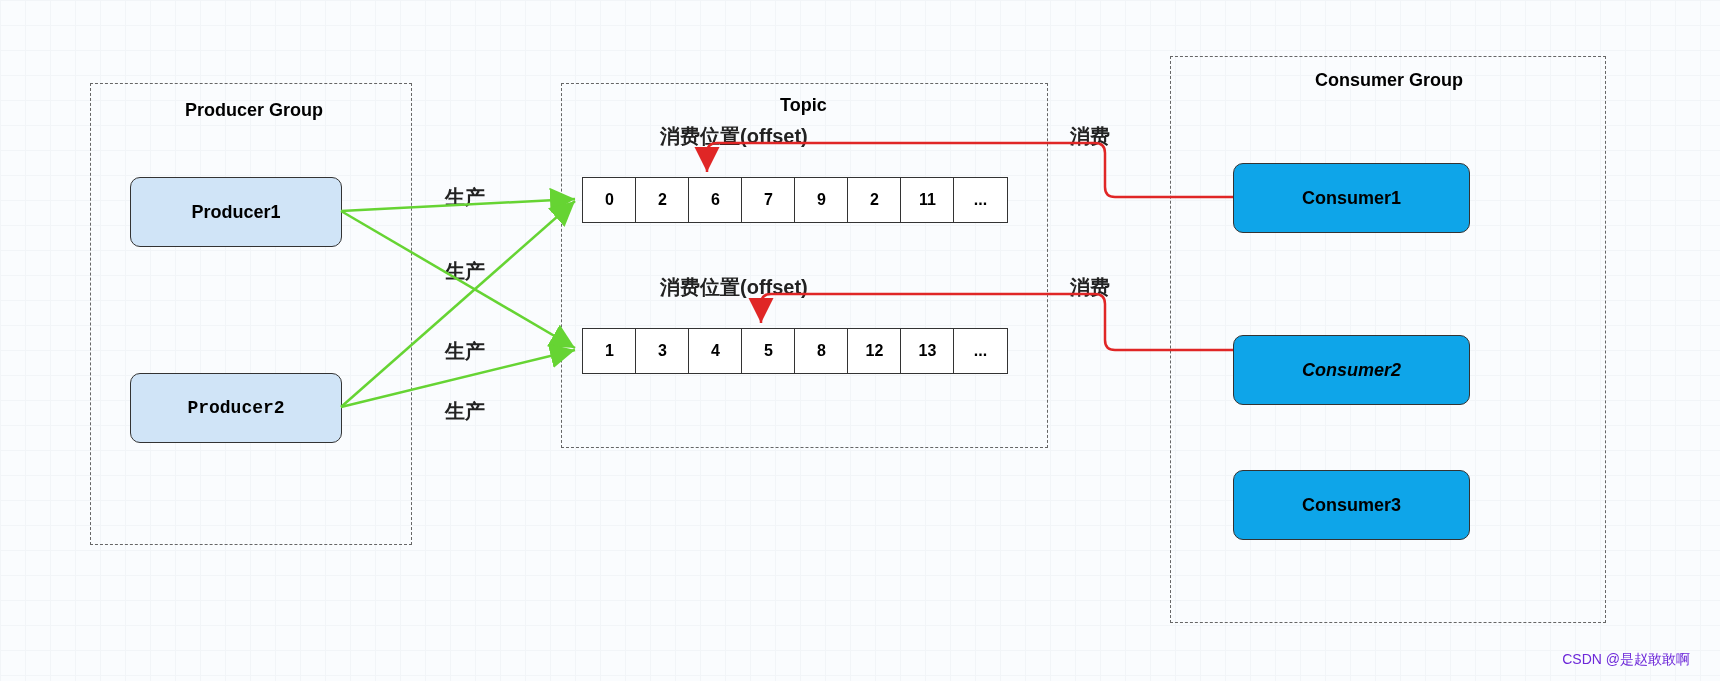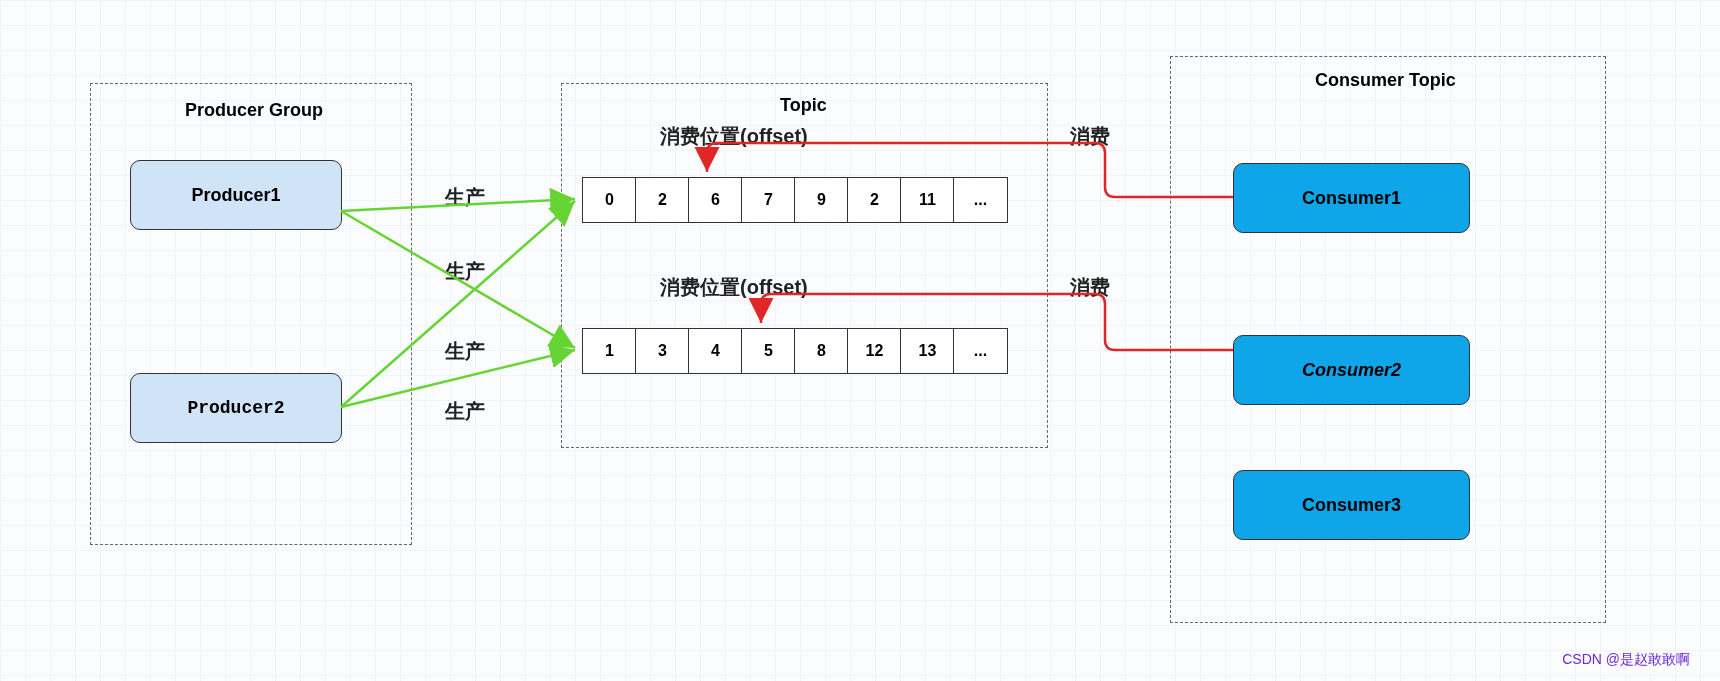--- a/index.html
+++ b/index.html
@@ -53,32 +53,32 @@
     position: absolute; left:0; top:0;
     width: 1720px; height: 681px;
     pointer-events: none;
   }
 </style>
 </head>
 <body>
 
 <div class="group-box" style="left:90px; top:83px; width:320px; height:460px;"></div>
 <div class="group-title" style="left:185px; top:100px;">Producer Group</div>
-<div class="producer-box" style="left:130px; top:160px; width:210px; height:68px;">
+<div class="producer-box" style="left:130px; top:177px; width:210px; height:68px;">
     <span>Producer1</span>
   </div>
 <div class="producer-box" style="left:130px; top:373px; width:210px; height:68px;font-family:Liberation Mono, monospace;">
     <span>Producer2</span>
   </div>
 
 <div class="group-box" style="left:561px; top:83px; width:485px; height:363px;"></div>
 <div class="group-title" style="left:780px; top:95px;">Topic</div>
 
 <div class="group-box" style="left:1170px; top:56px; width:434px; height:565px;"></div>
-<div class="group-title" style="left:1315px; top:70px;">Consumer Topic</div>
+<div class="group-title" style="left:1315px; top:70px;">Consumer Group</div>
 <div class="consumer-box" style="left:1233px; top:163px; width:235px; height:68px;">
     <span>Consumer1</span>
   </div>
 <div class="consumer-box" style="left:1233px; top:335px; width:235px; height:68px;font-style:italic;">
     <span>Consumer2</span>
   </div>
 <div class="consumer-box" style="left:1233px; top:470px; width:235px; height:68px;">
     <span>Consumer3</span>
   </div>
 

